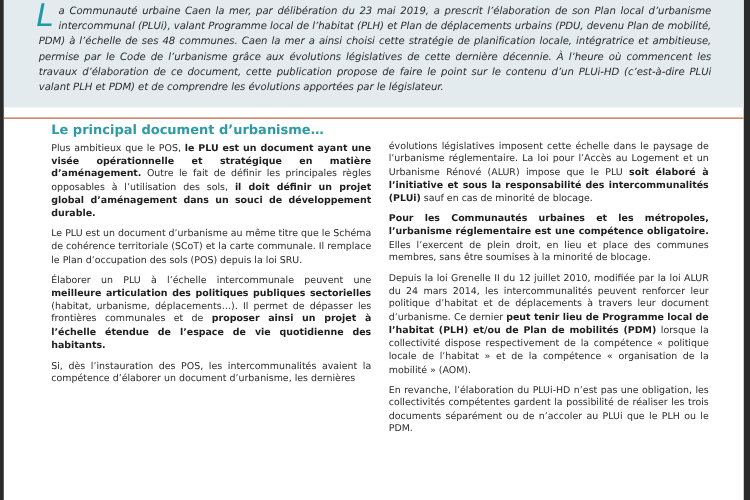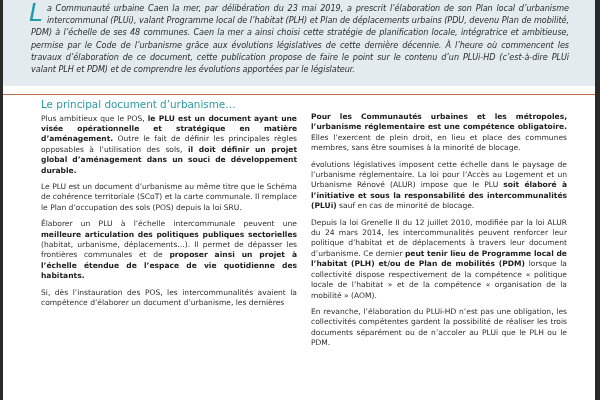--- a/index.html
+++ b/index.html
@@ -37,21 +37,21 @@
     text-align: justify;
   }
   .col-left { left: 38px; }
   .col-right { left: 308px; }
   .title {
     text-align: center; color: #cf5a2c; font-weight: bold;
     font-size: 13.5px; line-height: 16px; margin: 4px 0 10px 0;
     font-variant: small-caps; letter-spacing: 0.4px;
   }
   .subhead {
-    color: #2e9aa4; font-weight: normal; font-size: 10.4px; line-height: 12.6px;
+    color: #2e9aa4; font-weight: bold; font-size: 10.4px; line-height: 12.6px;
     margin: 0 0 3px 0; text-align: left;
   }
   p { margin: 0 0 6px 0; }
   b { font-weight: bold; color: #1e1e1e; }
   .mt { margin-top: 8px; }
 </style>
 </head>
 <body>
 
 <div class="page">
@@ -64,18 +64,18 @@
 
   <div class="col col-left">
     <div class="subhead">Le principal document d’urbanisme…</div>
     <p><span>Plus ambitieux que le POS, </span><b>le PLU est un document ayant une visée opérationnelle et stratégique en matière d’aménagement.</b><span> Outre le fait de définir les principales règles opposables à l’utilisation des sols, </span><b>il doit définir un projet global d’aménagement dans un souci de développement durable.</b></p>
     <p><span>Le PLU est un document d’urbanisme au même titre que le Schéma de cohérence territoriale (SCoT) et la carte communale. Il remplace le Plan d’occupation des sols (POS) depuis la loi SRU.</span></p>
     <p><span>Élaborer un PLU à l’échelle intercommunale peuvent une </span><b>meilleure articulation des politiques publiques sectorielles</b><span> (habitat, urbanisme, déplacements…). Il permet de dépasser les frontières communales et de </span><b>proposer ainsi un projet à l’échelle étendue de l’espace de vie quotidienne des habitants.</b></p>
     <p><span>Si, dès l’instauration des POS, les intercommunalités avaient la compétence d’élaborer un document d’urbanisme, les dernières</span></p>
   </div>
 
   <div class="col col-right" style="top:112px;">
+    <p><span>évolutions législatives imposent cette échelle dans le paysage de l’urbanisme réglementaire. La loi pour l’Accès au Logement et un Urbanisme Rénové (ALUR) impose que le PLU </span><b>soit élaboré à l’initiative et sous la responsabilité des intercommunalités (PLUi)</b><span> sauf en cas de minorité de blocage.</span></p>
     <p><b>Pour les Communautés urbaines et les métropoles, l’urbanisme réglementaire est une compétence obligatoire.</b><span> Elles l’exercent de plein droit, en lieu et place des communes membres, sans être soumises à la minorité de blocage.</span></p>
-    <p><span>évolutions législatives imposent cette échelle dans le paysage de l’urbanisme réglementaire. La loi pour l’Accès au Logement et un Urbanisme Rénové (ALUR) impose que le PLU </span><b>soit élaboré à l’initiative et sous la responsabilité des intercommunalités (PLUi)</b><span> sauf en cas de minorité de blocage.</span></p>
     <p><span>Depuis la loi Grenelle II du 12 juillet 2010, modifiée par la loi ALUR du 24 mars 2014, les intercommunalités peuvent renforcer leur politique d’habitat et de déplacements à travers leur document d’urbanisme. Ce dernier </span><b>peut tenir lieu de Programme local de l’habitat (PLH) et/ou de Plan de mobilités (PDM)</b><span> lorsque la collectivité dispose respectivement de la compétence « politique locale de l’habitat » et de la compétence « organisation de la mobilité » (AOM).</span></p>
     <p><span>En revanche, l’élaboration du PLUi-HD n’est pas une obligation, les collectivités compétentes gardent la possibilité de réaliser les trois documents séparément ou de n’accoler au PLUi que le PLH ou le PDM.</span></p>
   </div>
 </div>
 
 </body></html>

